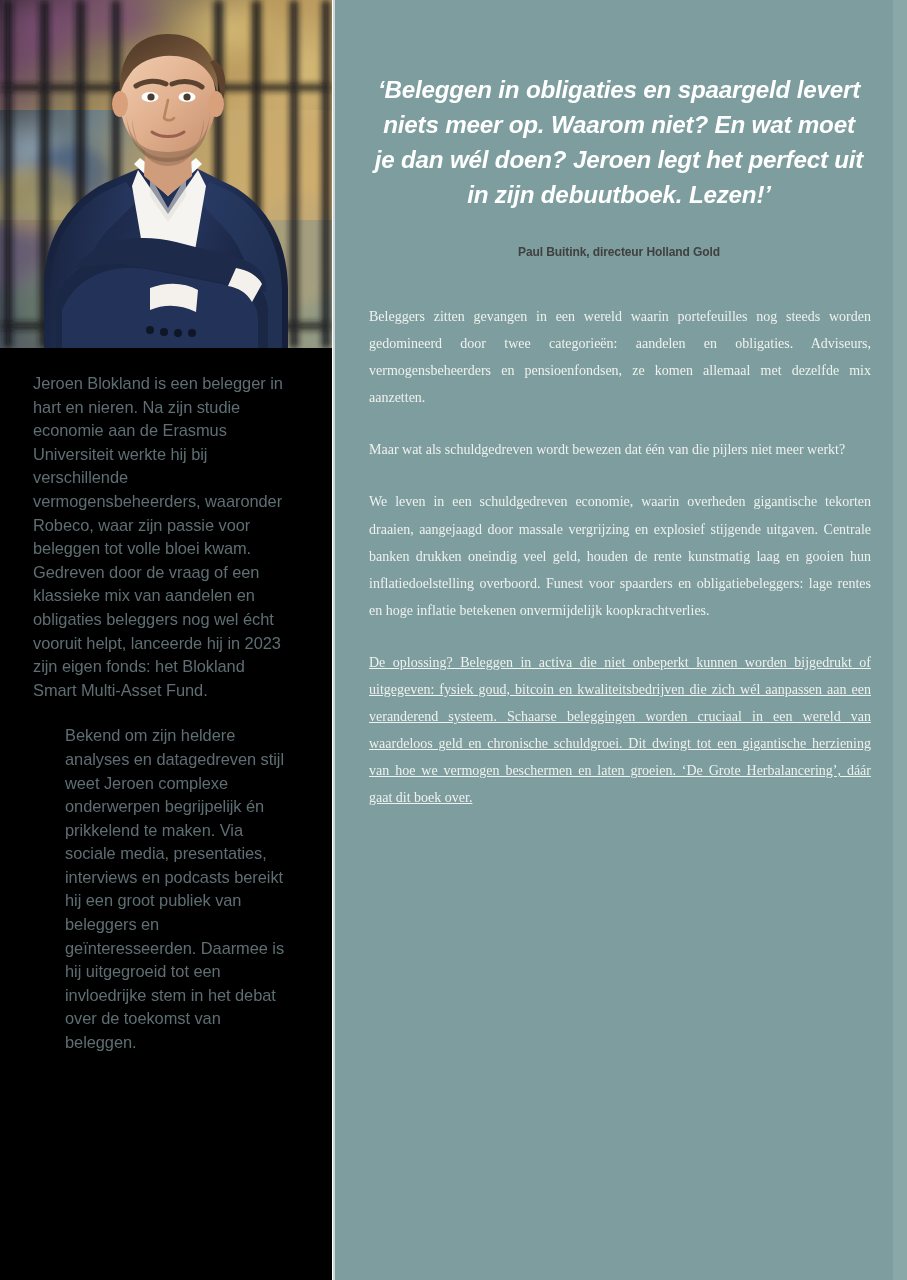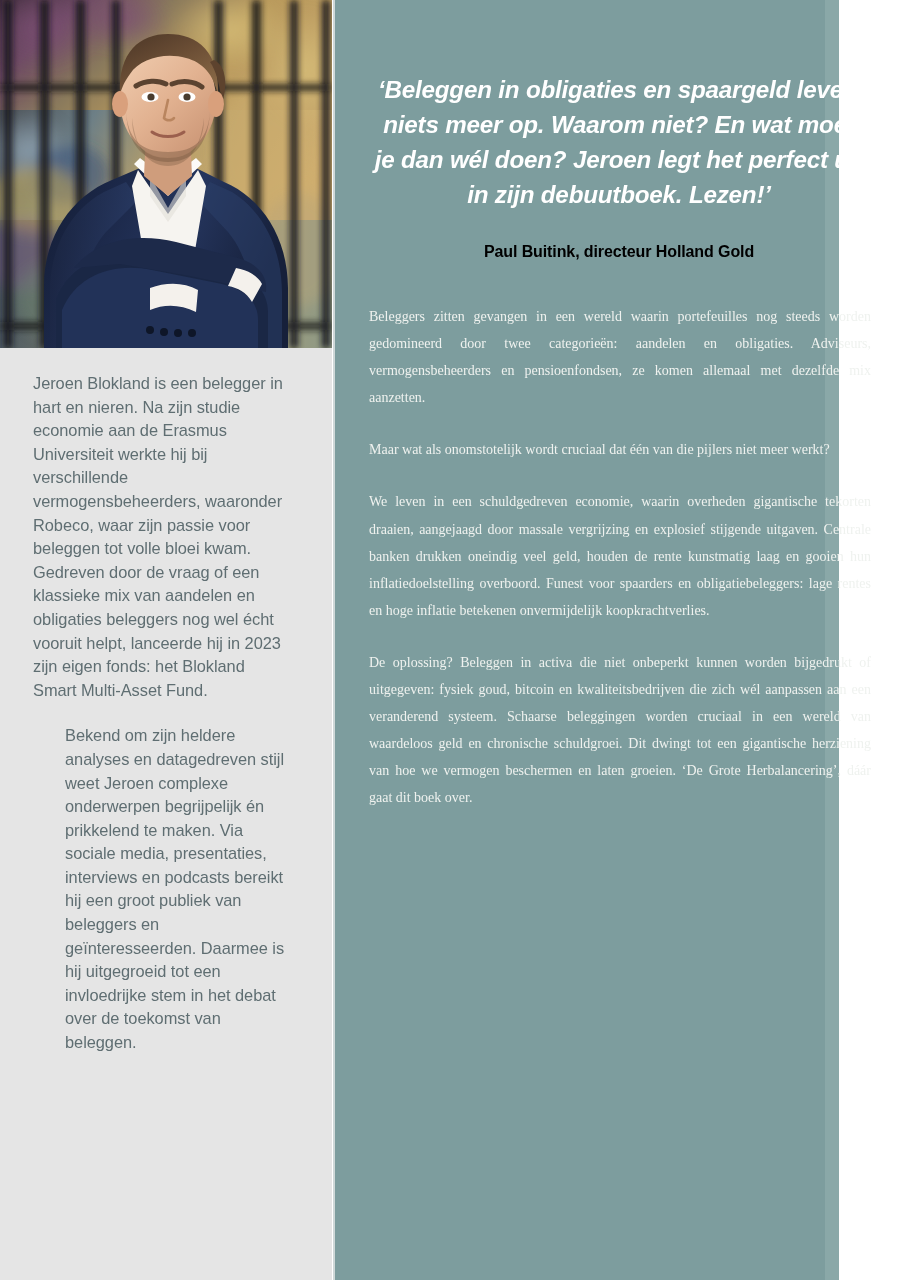--- a/index.html
+++ b/index.html
@@ -21,21 +21,21 @@
     background: #ffffff;
   }
 
   
   .left-col {
     position: absolute;
     left: 0;
     top: 0;
     width: 332px;
     height: 1280px;
-    background: #e5e5e5;
+    background: #000000;
   }
 
   .author-photo {
     position: absolute;
     left: 0;
     top: 0;
     width: 332px;
     height: 348px;
     overflow: hidden;
     background: #2b2430;
@@ -56,21 +56,21 @@
     color: #5f6e72;
     letter-spacing: -0.05px;
   }
   .bio p:last-child { margin-bottom: 0; margin-left: 32px; }
 
   
   .teal-panel {
     position: absolute;
     left: 333px;
     top: 0;
-    width: 506px;
+    width: 574px;
     height: 1280px;
     background: #7d9d9e;
   }
   .teal-edge {
     position: absolute;
     right: 0;
     top: 0;
     width: 14px;
     height: 1280px;
     background: #8aa8a8;
@@ -98,44 +98,44 @@
     font-weight: bold;
     font-size: 24.2px;
     line-height: 35px;
     color: #ffffff;
     letter-spacing: -0.2px;
   }
   .quote-attrib {
     margin: 28px 0 0 0;
     font-family: "Liberation Sans", sans-serif;
     font-weight: bold;
-    font-size: 16px;
+    font-size: 12px;
     line-height: 24px;
-    color: #000000;
+    color: #404040;
     letter-spacing: -0.1px;
   }
 
   .body-copy {
     position: absolute;
     left: 36px;
     top: 303px;
     width: 502px;
   }
   .body-copy p {
     margin: 0 0 25px 0;
     font-family: "Liberation Serif", serif;
     font-size: 14px;
     line-height: 27.1px;
     color: #eff2ef;
     text-align: justify;
     -webkit-hyphens: none;
     hyphens: none;
     word-spacing: 0px;
   }
-  .body-copy p:last-child { margin-bottom: 8px; }
+  .body-copy p:last-child { margin-bottom: 8px; text-decoration: underline; }
   .body-copy p.last-line-left { text-align: justify; }
 </style>
 </head>
 <body>
 
 <div class="page">
 
   <div class="left-col">
 
     <div class="author-photo">
@@ -295,19 +295,19 @@
     <div class="teal-hairline"></div>
     <div class="teal-edge"></div>
 
     <div class="quote-block">
       <p class="quote-text">‘Beleggen in obligaties en spaargeld levert niets meer op. Waarom niet? En wat moet je dan wél doen? Jeroen legt het perfect uit in zijn debuutboek. Lezen!’</p>
       <p class="quote-attrib">Paul Buitink, directeur Holland Gold</p>
     </div>
 
     <div class="body-copy">
       <p>Beleggers zitten gevangen in een wereld waarin portefeuilles nog steeds worden gedomineerd door twee categorieën: aandelen en obligaties. Adviseurs, vermogensbeheerders en pensioenfondsen, ze komen allemaal met dezelfde mix aanzetten.</p>
-      <p>Maar wat als onomstotelijk wordt cruciaal dat één van die pijlers niet meer werkt?</p>
+      <p>Maar wat als schuldgedreven wordt bewezen dat één van die pijlers niet meer werkt?</p>
       <p>We leven in een schuldgedreven economie, waarin overheden gigantische tekorten draaien, aangejaagd door massale vergrijzing en explosief stijgende uitgaven. Centrale banken drukken oneindig veel geld, houden de rente kunstmatig laag en gooien hun inflatiedoelstelling overboord. Funest voor spaarders en obligatiebeleggers: lage rentes en hoge inflatie betekenen onvermijdelijk koopkrachtverlies.</p>
       <p class="last-line-left">De oplossing? Beleggen in activa die niet onbeperkt kunnen worden bijgedrukt of uitgegeven: fysiek goud, bitcoin en kwaliteitsbedrijven die zich wél aanpassen aan een veranderend systeem. Schaarse beleggingen worden cruciaal in een wereld van waardeloos geld en chronische schuldgroei. Dit dwingt tot een gigantische herziening van hoe we vermogen beschermen en laten groeien. ‘De Grote Herbalancering’, dáár gaat dit boek over.</p>
     </div>
   </div>
 
 </div>
 
 </body></html>

